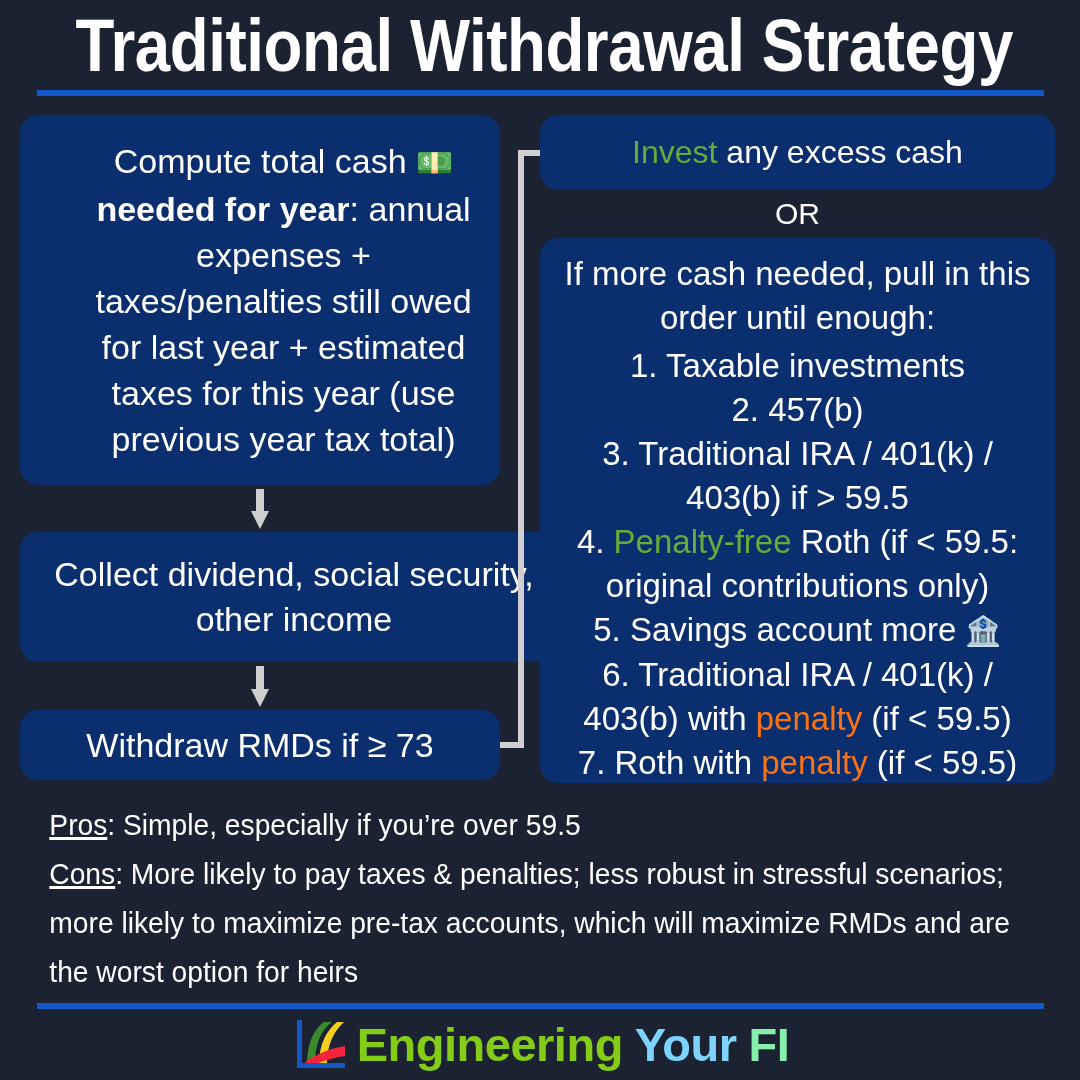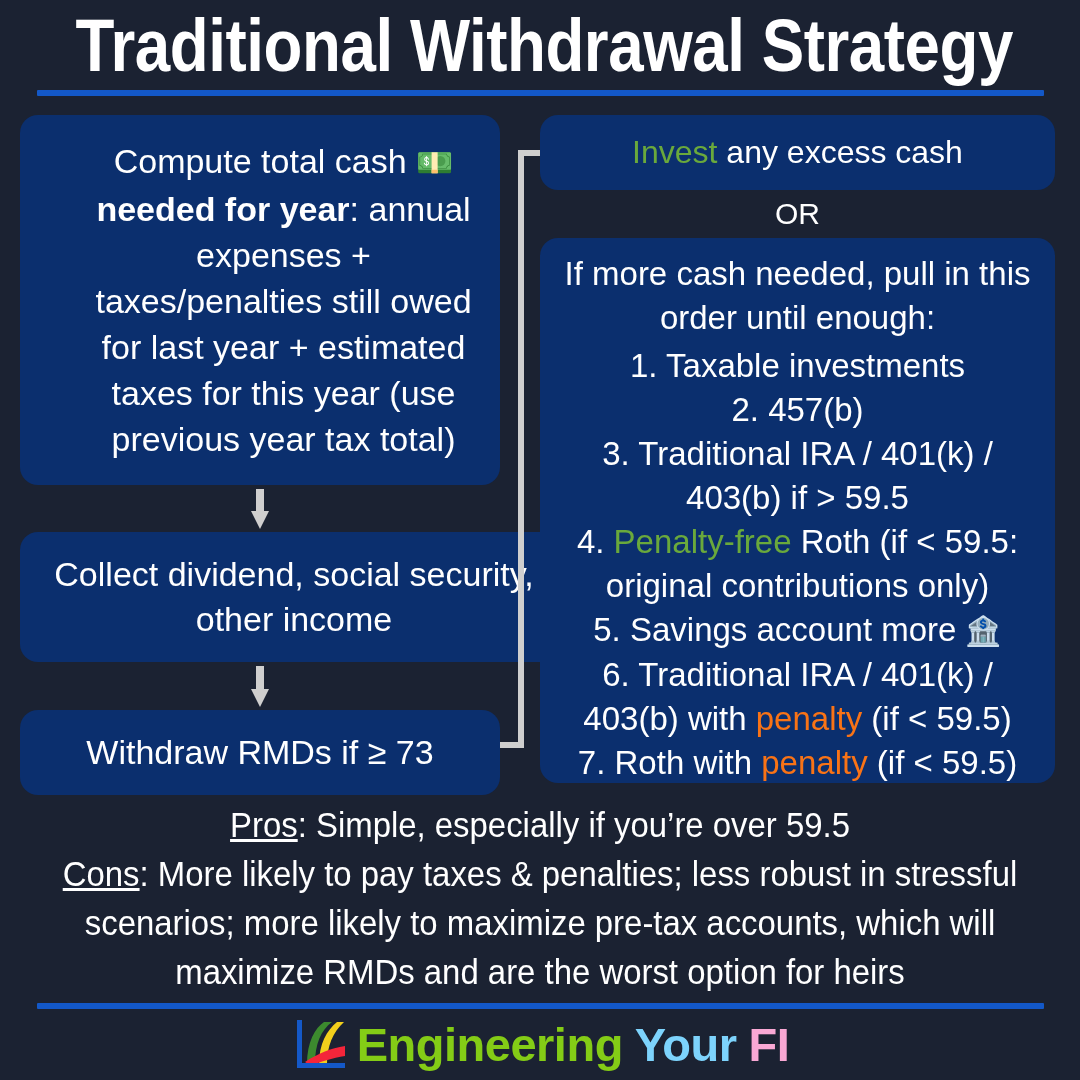--- a/index.html
+++ b/index.html
@@ -68,21 +68,21 @@
   
   #box-compute {
     left: 20px;  top: 115px;  width: 480px; height: 370px; padding-left: 47px;
   }
   #box-compute .inner { line-height: 46px; }
 
   #box-collect {
     left: 20px;  top: 532px;  width: 548px; height: 130px;
   }
   #box-rmd {
-    left: 20px;  top: 710px;  width: 480px; height: 85px;
+    left: 20px;  top: 710px;  width: 480px; height: 70px;
   }
 
   
   .down-arrow {
     position: absolute;
     left: 251px;
     width: 18px;
   }
   .down-arrow .shaft {
     position: absolute; left: 5px; top: 0;
@@ -154,22 +154,22 @@
 
   .green { color: #6aa93c; }
   .red   { color: #f97316; margin-top: 43px; }
 
   
   #proscons {
     position: absolute;
     left: 18px; top: 800px; width: 1044px;
     color: #ffffff;
     font-family: "Liberation Sans Narrow", "Liberation Sans", sans-serif;
-    text-align: center;
-    font-size: 35px;
+    text-align: left;
+    font-size: 30px;
     line-height: 49px;
   }
   #proscons .lbl { text-decoration: underline; }
   #pros-line { margin-bottom: 12px; }
   #proscons p { margin: 0; transform: scaleX(0.94); }
 
   
   #footer-logo {
     position: absolute;
     left: 0; top: 1018px; width: 1080px;
@@ -182,21 +182,21 @@
   #logo-text {
     font-family: "Liberation Sans", sans-serif;
     font-weight: bold;
     font-size: 47px;
     line-height: 50px;
     white-space: nowrap;
     letter-spacing: -0.5px;
   }
   #logo-text .w1 { color: #84cc16; }
   #logo-text .w2 { color: #7dd3fc; }
-  #logo-text .w3 { color: #f9a8d4; }
+  #logo-text .w3 { color: #86efac; }
 
   .emoji { font-size: 0.88em; }
 </style>
 </head>
 <body>
 
 <div id="header">
   <div id="page-title">Traditional Withdrawal Strategy</div>
 </div>
 <div class="rule" id="rule-top"></div>

